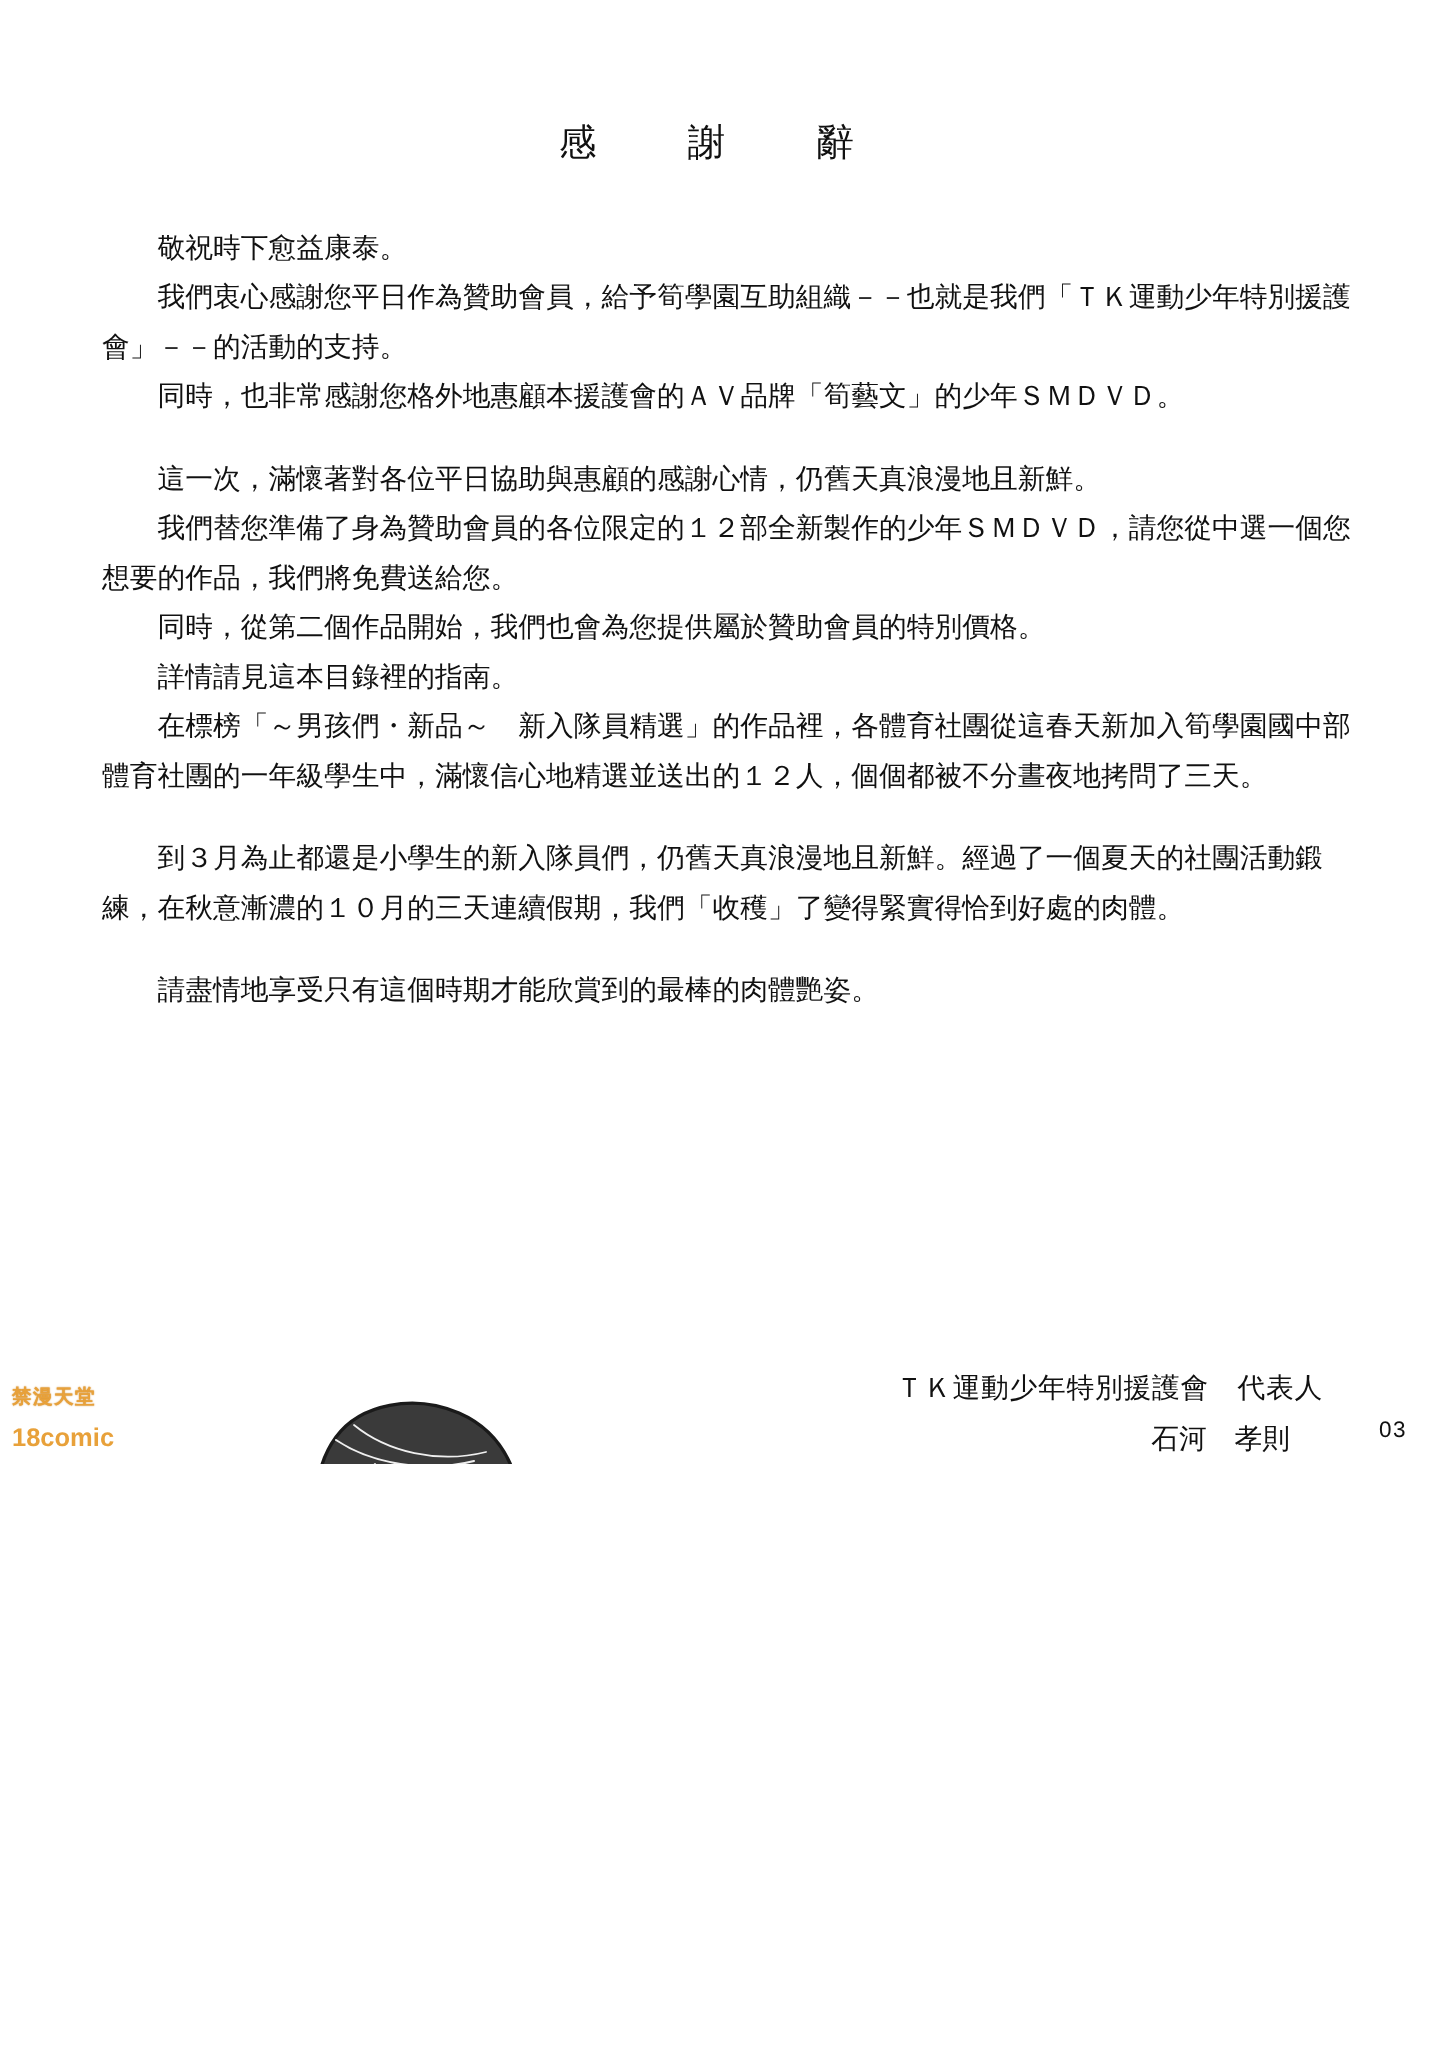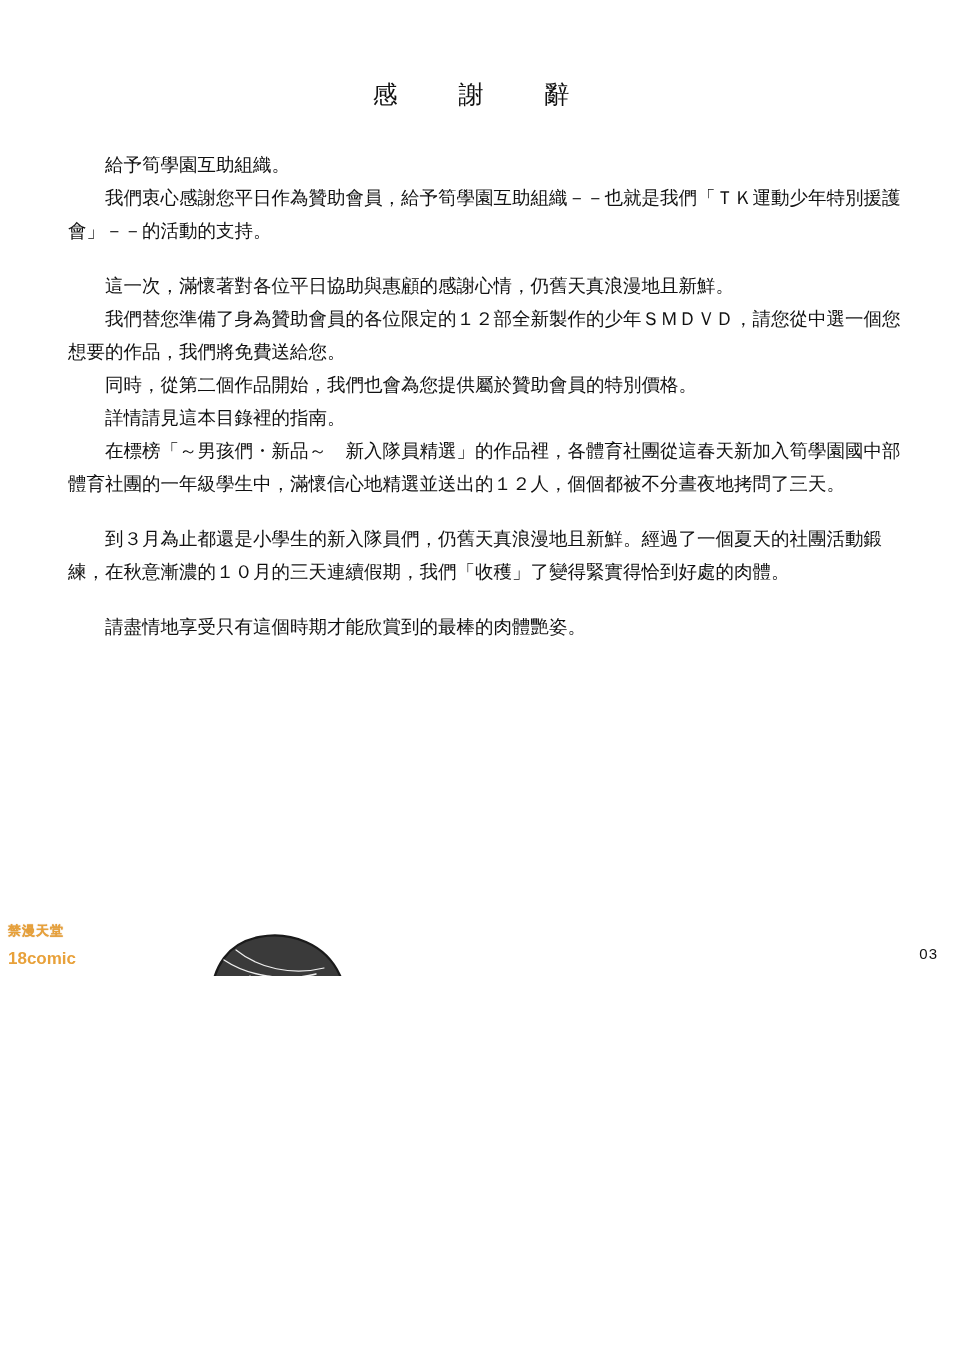--- a/index.html
+++ b/index.html
@@ -103,31 +103,36 @@
   }
 </style>
 </head>
 <body>
 
 <div class="page">
 
   <div class="doc-title">感　謝　辭</div>
 
   <div class="body-text">
-    <p>給予筍學園互助組織。</p>
+    <p>敬祝時下愈益康泰。</p>
     <p>我們衷心感謝您平日作為贊助會員，給予筍學園互助組織－－也就是我們「ＴＫ運動少年特別援護會」－－的活動的支持。</p>
+    <p>同時，也非常感謝您格外地惠顧本援護會的ＡＶ品牌「筍藝文」的少年ＳＭＤＶＤ。</p>
     <p class="gap">這一次，滿懷著對各位平日協助與惠顧的感謝心情，仍舊天真浪漫地且新鮮。</p>
     <p>我們替您準備了身為贊助會員的各位限定的１２部全新製作的少年ＳＭＤＶＤ，請您從中選一個您想要的作品，我們將免費送給您。</p>
     <p>同時，從第二個作品開始，我們也會為您提供屬於贊助會員的特別價格。</p>
     <p>詳情請見這本目錄裡的指南。</p>
     <p>在標榜「～男孩們・新品～　新入隊員精選」的作品裡，各體育社團從這春天新加入筍學園國中部體育社團的一年級學生中，滿懷信心地精選並送出的１２人，個個都被不分晝夜地拷問了三天。</p>
     <p class="gap">到３月為止都還是小學生的新入隊員們，仍舊天真浪漫地且新鮮。經過了一個夏天的社團活動鍛練，在秋意漸濃的１０月的三天連續假期，我們「收穫」了變得緊實得恰到好處的肉體。</p>
     <p class="gap">請盡情地享受只有這個時期才能欣賞到的最棒的肉體艷姿。</p>
   </div>
 
+  <div class="signature">
+    <span class="org">ＴＫ運動少年特別援護會　代表人</span>
+    <span class="name">石河　孝則</span>
+  </div>
 
   <div class="illus">
     <svg viewBox="0 0 330 430" width="330" height="430" xmlns="http://www.w3.org/2000/svg">
       <g fill="none" stroke="#1a1a1a" stroke-width="2.2" stroke-linecap="round" stroke-linejoin="round">
 
         <path d="M96 430 C92 372 96 326 104 306 C112 288 132 276 152 268
                  L176 262 L206 268 C228 276 248 290 256 310 C264 332 266 378 264 430" fill="#ffffff"></path>
 
         <path d="M150 268 C158 288 170 298 180 298 C192 298 202 288 208 268" fill="#ffffff"></path>
         <path d="M156 266 C162 284 172 292 180 292 C190 292 198 283 204 266" fill="none" stroke-width="1.6"></path>

